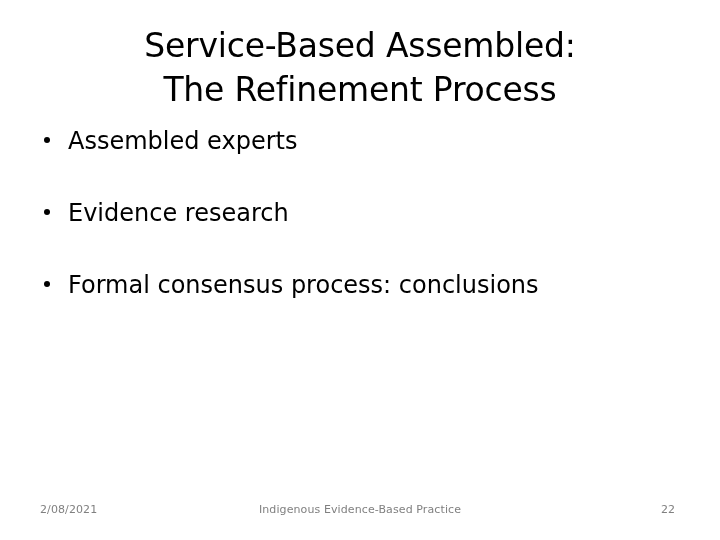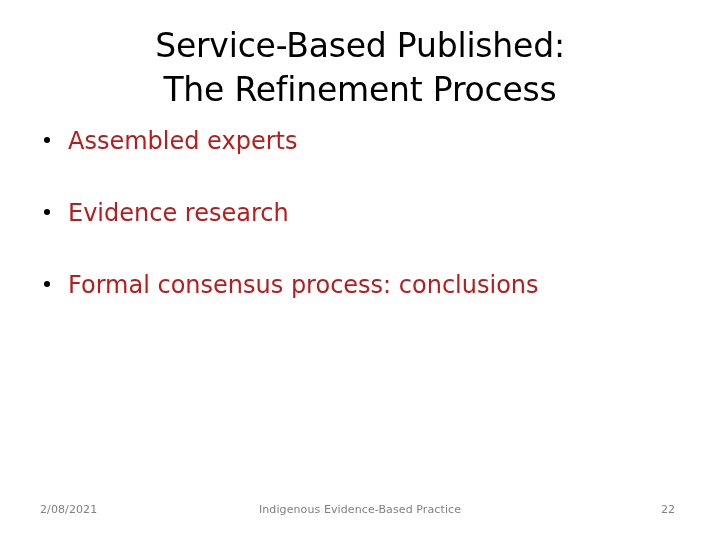--- a/index.html
+++ b/index.html
@@ -40,21 +40,21 @@
     top: 126px;
     width: 650px;
     margin: 0;
     padding: 0;
     list-style: none;
   }
   .bullet-row {
     position: relative;
     height: 72px;
     padding-left: 32px;
-    color: #b91c1c;
+    color: #000000;
     font-family: "DejaVu Sans", sans-serif;
     font-size: 24px;
     line-height: 30px;
     white-space: nowrap;
   }
   .bullet-dot {
     position: absolute;
     left: 8px;
     top: 11px;
     width: 6px;
@@ -101,21 +101,21 @@
     color: #808080;
     margin-left: 8px;
   }
 </style>
 </head>
 <body>
 
 <div class="slide">
 
   <div class="title-block">
-    <span class="title-line">Service-Based Published:</span>
+    <span class="title-line">Service-Based Assembled:</span>
     <span class="title-line">The Refinement Process</span>
   </div>
 
   <ul class="body-list">
     <li class="bullet-row">
       <span class="bullet-dot"></span>
       <span class="bullet-text">Assembled experts</span>
     </li>
     <li class="bullet-row">
       <span class="bullet-dot"></span>

